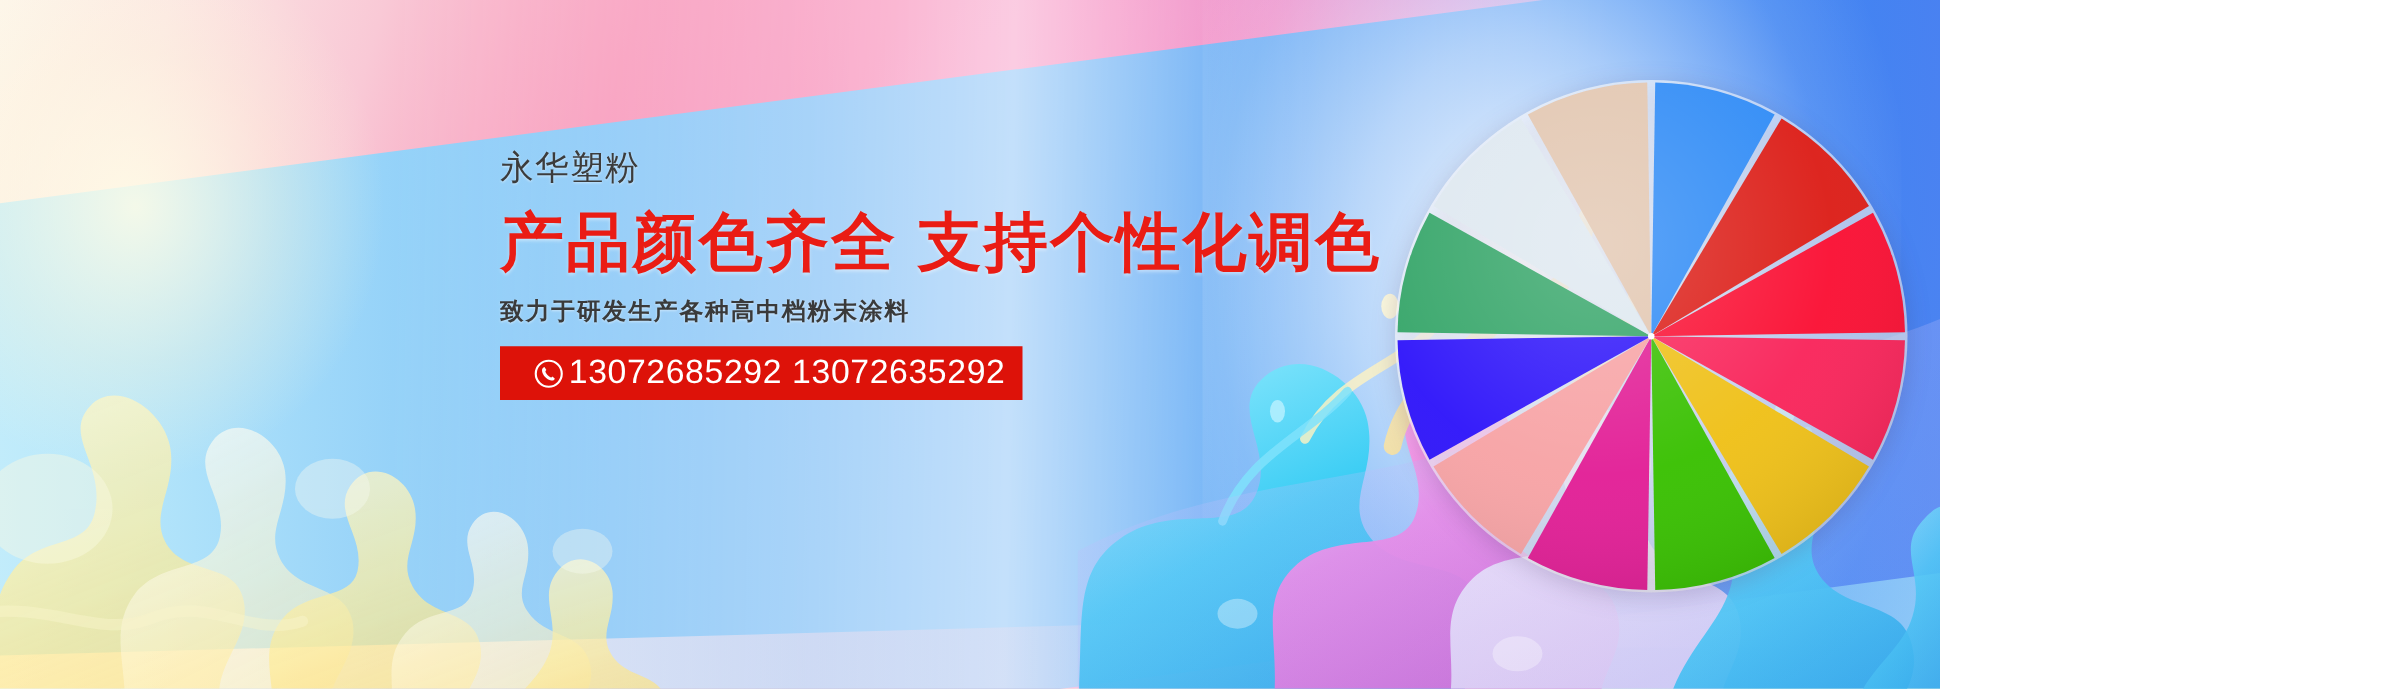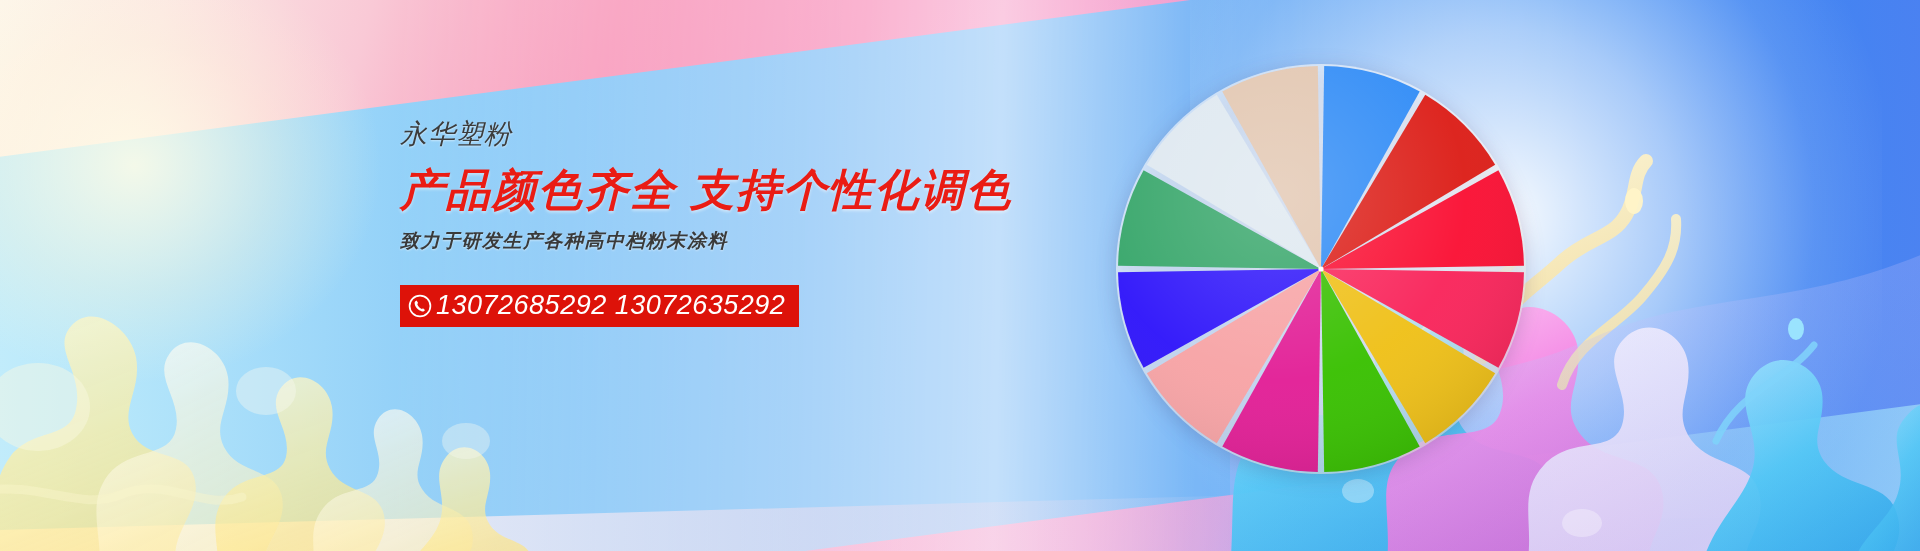--- a/index.html
+++ b/index.html
@@ -2,24 +2,23 @@
 <html><head>
 <meta charset="utf-8">
 <title>Banner</title>
 <style>
   * { margin:0; padding:0; box-sizing:border-box; }
   html,body { width:1920px; height:551px; overflow:hidden; background:#fff; }
   body { font-family:"Liberation Sans","DejaVu Sans",sans-serif; }
 
   .banner{
     position:relative;
-    width:1920px; height:551px;
+    width:1552px; height:551px;
     overflow:hidden;
     background:#fef9c3;
-    font-style:italic;
   }
 
   
   .bg-base{
     position:absolute; inset:0;
     background:
       linear-gradient(106deg,
         #fdf6ea 0%,
         #fbe7e4 8%,
         #f9c9d6 18%,
@@ -111,21 +110,21 @@
   .brand{
     font-size:27px;
     color:#3c3c3c;
     letter-spacing:1px;
     line-height:1.2;
     margin-bottom:13px;
     font-weight:400;
     text-shadow:0 1px 2px rgba(255,255,255,.55);
   }
   .headline{
-    font-size:44px;
+    font-size:51px;
     font-weight:bold;
     color:#ea1c14;
     letter-spacing:2px;
     line-height:1.22;
     white-space:nowrap;
     text-shadow:0 2px 3px rgba(255,255,255,.45);
   }
   .subline{
     margin-top:12px;
     font-size:19px;
@@ -133,24 +132,24 @@
     color:#3a3a3a;
     letter-spacing:1.5px;
     line-height:1.25;
     white-space:nowrap;
     text-shadow:0 1px 2px rgba(255,255,255,.5);
   }
   .phone-badge{
     display:inline-flex;
     align-items:center;
     gap:4px;
-    margin-top:32px;
+    margin-top:16px;
     background:#dd1209;
     color:#ffffff;
-    padding:6px 14px 7px 8px;
+    padding:6px 14px 7px 27px;
     font-size:27px;
     letter-spacing:.5px;
     line-height:1.08;
     white-space:nowrap;
     border:0;
     cursor:pointer;
   }
   .phone-icon{
     display:inline-block;
     width:24px; height:24px;

